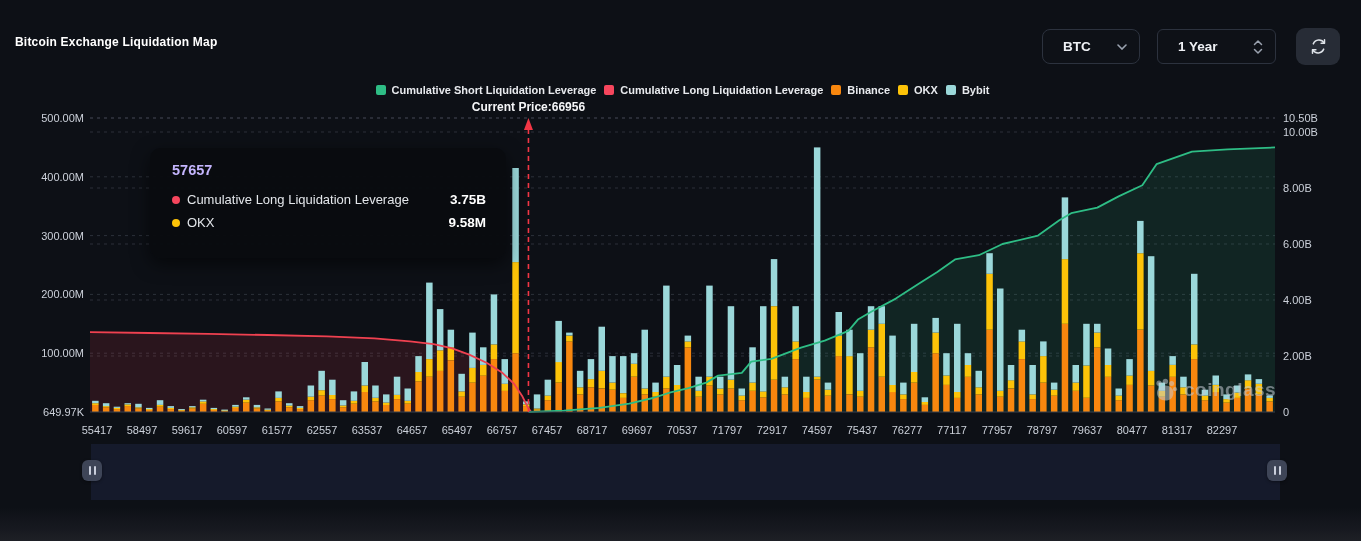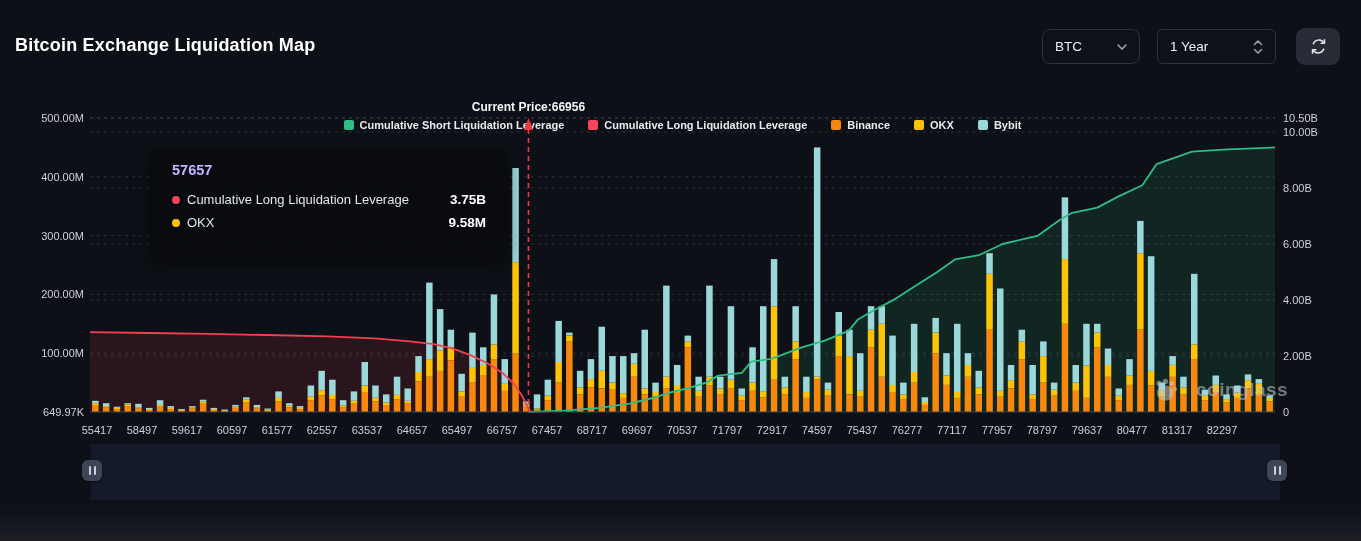--- a/index.html
+++ b/index.html
@@ -1,51 +1,51 @@
 <!DOCTYPE html>
 <html><head>
 <meta charset="utf-8">
 <style>
   html,body{margin:0;padding:0;background:#0d1016;}
   body{position:relative;width:1361px;height:541px;overflow:hidden;
        font-family:"Liberation Sans","DejaVu Sans",sans-serif;color:#e7e9ee;}
 
   
-  .page-title{position:absolute;left:15px;top:35px;font-size:18px;font-weight:700;color:#ffffff;letter-spacing:.2px;}
+  .page-title{position:absolute;left:15px;top:35px;font-size:12px;font-weight:700;color:#ffffff;letter-spacing:.2px;}
   .ctl{position:absolute;top:29px;height:35px;box-sizing:border-box;border:1px solid #2c323e;border-radius:8px;
        background:#0e1117;display:flex;align-items:center;justify-content:space-between;padding:0 12px;cursor:pointer;}
-  .ctl .val{font-size:13.5px;font-weight:400;color:#eef0f4;}
+  .ctl .val{font-size:13.5px;font-weight:700;color:#eef0f4;margin-left:8px;}
   .ctl-symbol{left:1042px;width:98px;}
   .ctl-range{left:1157px;width:119px;border-radius:6px;}
   .btn-refresh{position:absolute;top:28px;left:1296px;width:44px;height:37px;border-radius:9px;background:#272c36;
        display:flex;align-items:center;justify-content:center;cursor:pointer;border:none;}
 
   
-  .legend{position:absolute;left:90px;top:84px;width:1185px;display:flex;justify-content:center;gap:24px;margin-top:35px;}
+  .legend{position:absolute;left:90px;top:84px;width:1185px;display:flex;justify-content:center;gap:8px;}
   .legend-item{display:flex;align-items:center;gap:6px;cursor:pointer;}
   .legend-swatch{width:10px;height:10px;border-radius:2px;background:#888;}
   .legend-label{font-size:11px;font-weight:700;color:#e8eaee;}
 
   .current-price{position:absolute;top:100px;transform:translateX(-50%);
        font-size:12px;font-weight:600;color:#f5f6f8;white-space:nowrap;}
 
   
   #chart-svg{position:absolute;left:0;top:0;}
 
   
   .tooltip{position:absolute;left:150px;top:148px;width:356px;height:110px;border-radius:10px;
        background:rgba(9,11,15,0.97);box-shadow:0 6px 18px rgba(0,0,0,.55);padding:14px 20px 0 22px;box-sizing:border-box;}
   .tooltip .tt-title{font-size:14.5px;font-weight:700;color:#c4b5fd;margin-bottom:14px;}
   .tt-row{display:flex;align-items:center;gap:7px;margin-bottom:8px;}
   .tt-dot{width:8px;height:8px;border-radius:50%;background:#999;flex:0 0 auto;}
   .tt-label{font-size:13px;color:#e3e6ea;}
   .tt-val{margin-left:auto;font-size:13.5px;font-weight:700;color:#ffffff;}
 
   
-  .watermark{position:absolute;left:1152px;top:377px;display:flex;align-items:center;gap:17px;opacity:.55;pointer-events:none;}
+  .watermark{position:absolute;left:1152px;top:377px;display:flex;align-items:center;gap:5px;opacity:.55;pointer-events:none;}
   .watermark .wm-text{font-size:19px;font-weight:700;color:#c3c9d2;letter-spacing:.5px;}
 
   
   .navigator{position:absolute;left:91px;top:444px;width:1189px;height:56px;background:#151a2b;}
   .nav-handle{position:absolute;top:460px;width:20px;height:21px;border-radius:6px;background:#3e4557;
        display:flex;align-items:center;justify-content:center;gap:3px;cursor:ew-resize;box-shadow:0 1px 3px rgba(0,0,0,.4);}
   .nav-handle i{display:block;width:2px;height:9px;background:#c9cedb;border-radius:1px;}
   .nav-left{left:82px;} .nav-right{left:1267px;}
 
   .footer-fade{position:absolute;left:0;bottom:0;width:100%;height:34px;

